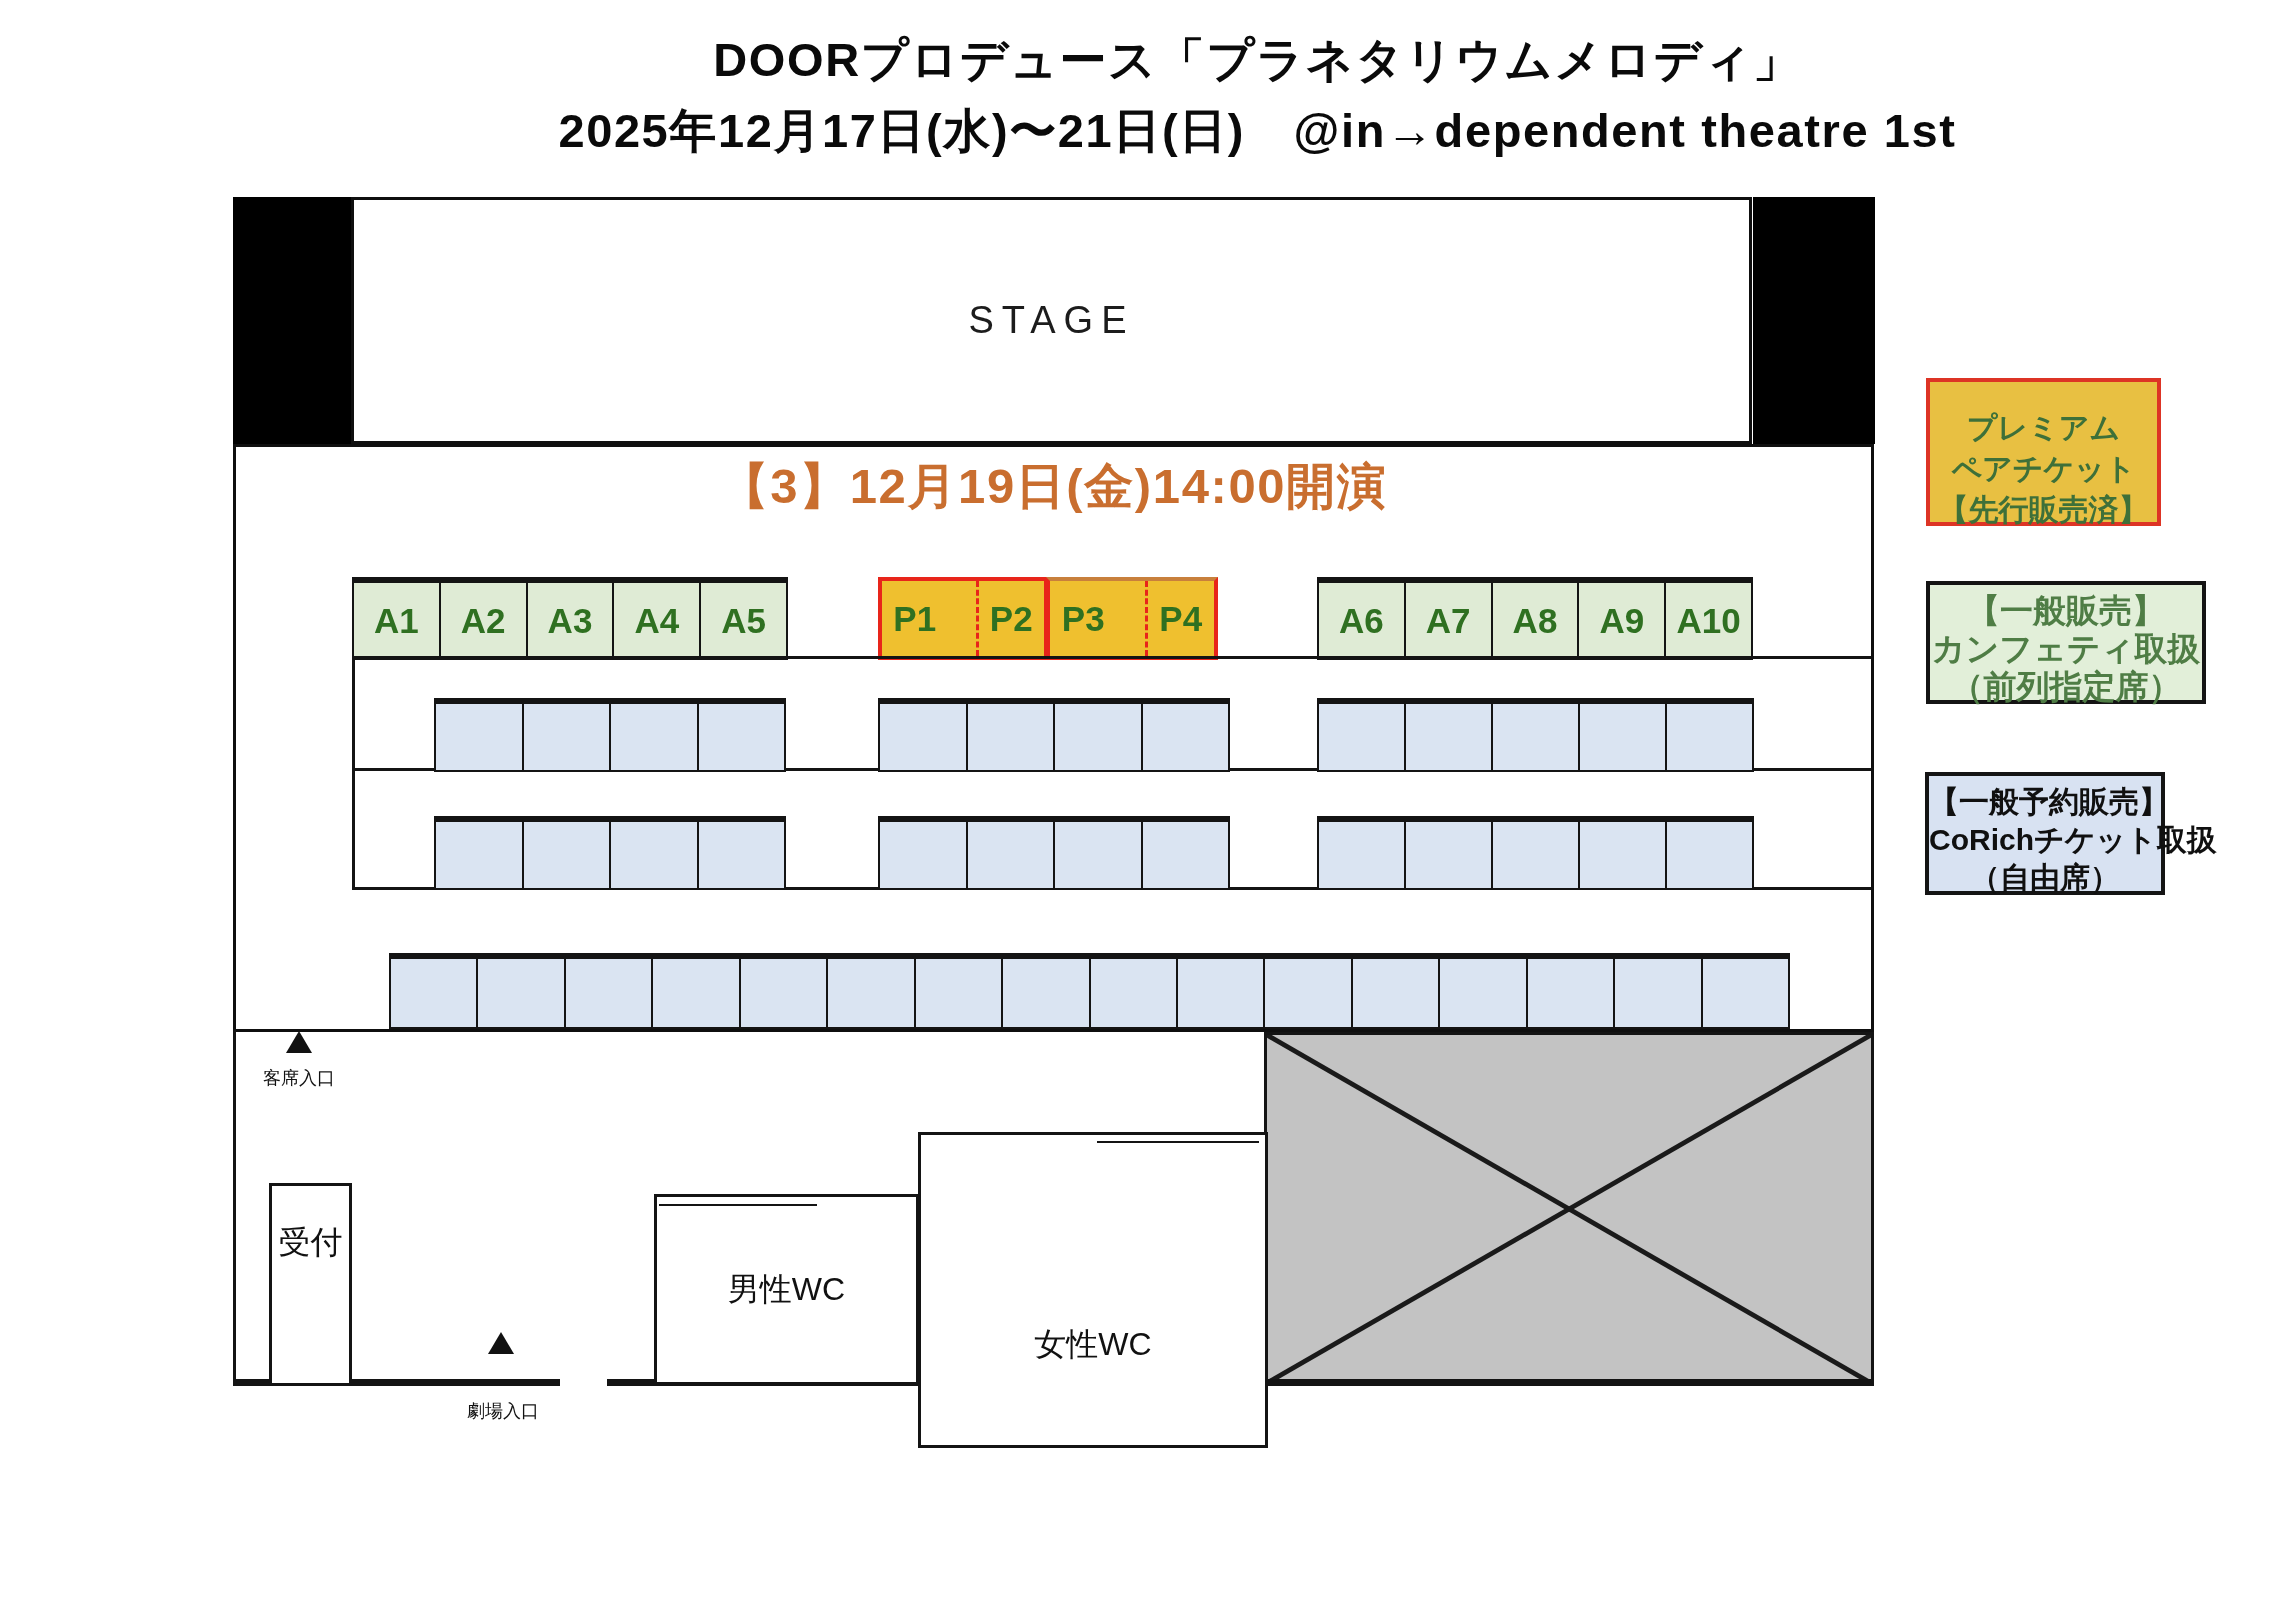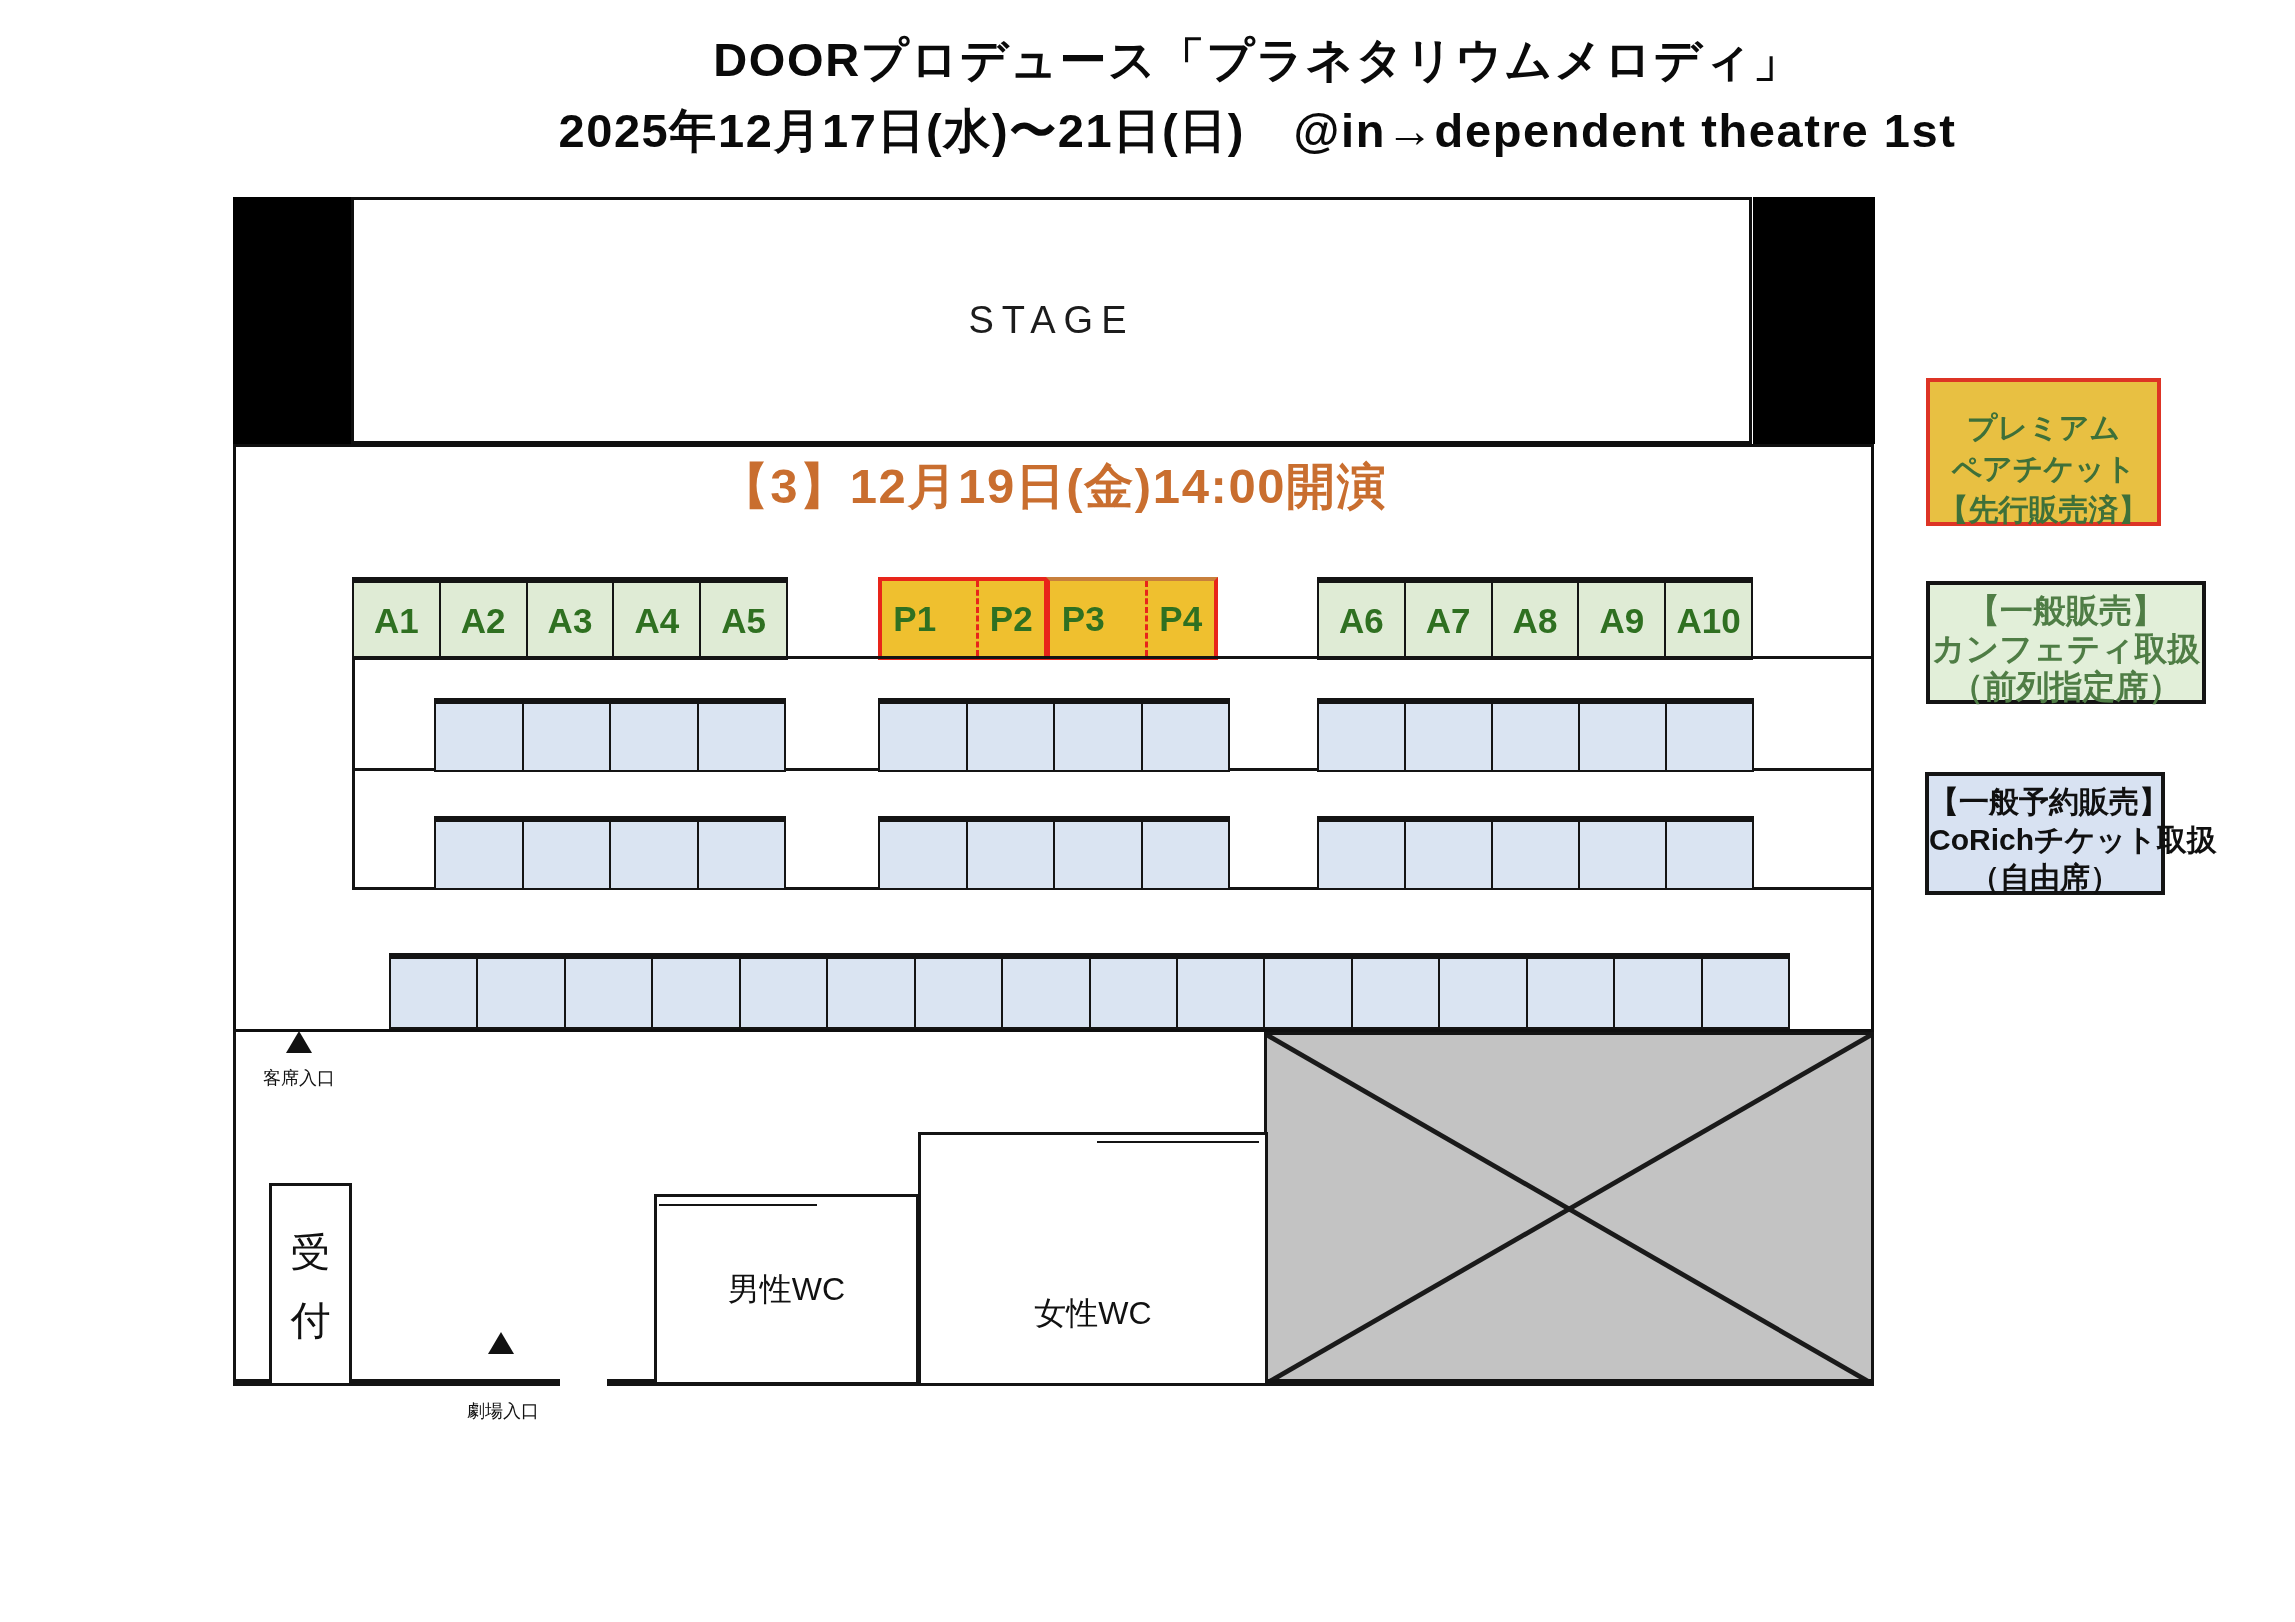--- a/index.html
+++ b/index.html
@@ -39,21 +39,21 @@
 
   .floor-line{background:#141414;}
 
   
   .gray-box{left:1264px;top:1032px;width:610px;height:354px;border:3.2px solid #141414;
             background:var(--gray-fill,#C3C3C3);}
   .wall{background:#141414;}
   .room{border:3.2px solid #141414;background:#fff;}
   .room-label{font-size:32px;color:#111;}
   .reception{left:269px;top:1183px;width:83px;height:203px;text-align:center;}
-  .reception-label{font-size:40px;line-height:68px;padding-top:32px;display:block;
+  .reception-label{font-size:32px;line-height:68px;padding-top:22px;display:block;
                    word-break:break-all;color:#111;}
   .tri{width:0;height:0;border-left:13px solid transparent;border-right:13px solid transparent;
        border-bottom:22px solid #111;}
   .entrance-label{font-size:18px;color:#111;text-align:center;}
 
   
   .legend{text-align:center;font-weight:bold;}
   .legend div{white-space:nowrap;}
   .legend-premium{left:1926px;top:378px;width:235px;height:148px;
       border:4.9px solid var(--legend-premium-border,#DD3425);
@@ -217,21 +217,21 @@
   <div class="abs room reception">
     <span class="reception-label">受付</span>
   </div>
 
   <div class="abs tri" style="left:488px;top:1332px;"></div>
   <div class="abs entrance-label" style="left:426px;top:1399px;width:154px;">劇場入口</div>
 
   <div class="abs room" style="left:654px;top:1194px;width:265px;height:191px;display:flex;align-items:center;justify-content:center;">
     <span class="room-label">男性WC</span>
   </div>
-  <div class="abs room" style="left:918px;top:1132px;width:350px;height:254px;display:flex;align-items:center;justify-content:center;padding-top:109px;">
+  <div class="abs room" style="left:918px;top:1132px;width:350px;height:316px;display:flex;align-items:center;justify-content:center;padding-top:109px;">
     <span class="room-label">女性WC</span>
   </div>
   <div class="abs wall" style="left:659px;top:1204px;width:158px;height:2.4px;"></div>
   <div class="abs wall" style="left:1097px;top:1141px;width:162px;height:2.4px;"></div>
 
   <div class="abs legend legend-premium">
     <div>プレミアム</div>
     <div>ペアチケット</div>
     <div>【先行販売済】</div>
   </div>

